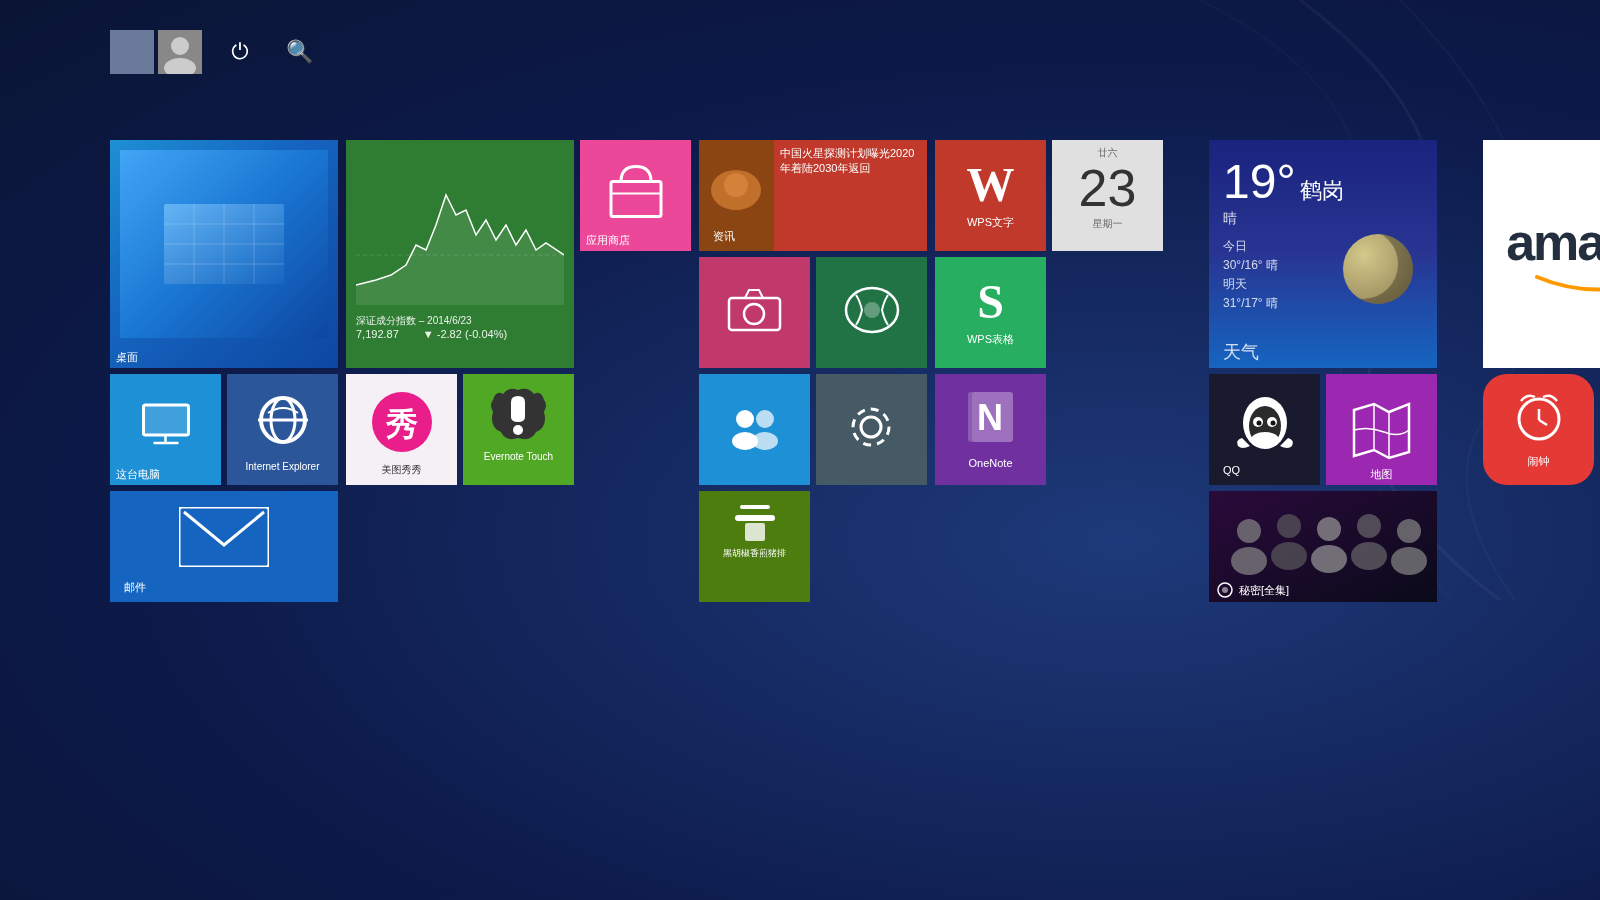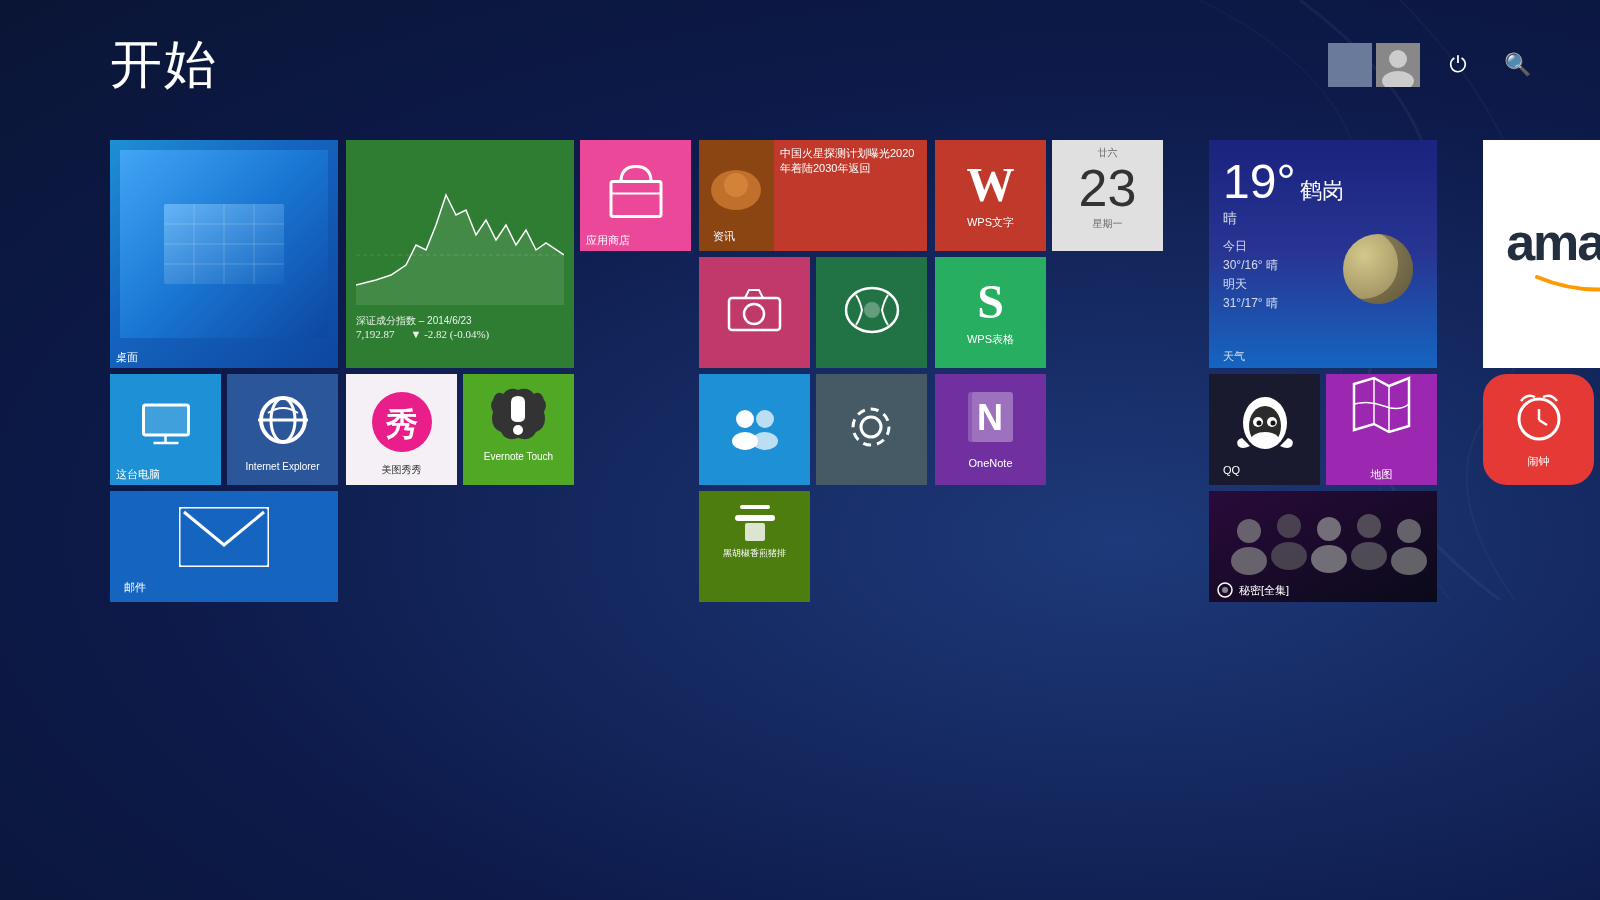--- a/index.html
+++ b/index.html
@@ -160,21 +160,21 @@
     .tile-weather {
       background: linear-gradient(180deg, #1a237e 0%, #283593 50%, #1565c0 100%);
       padding: 12px;
       justify-content: flex-start;
       color: white;
     }
     .weather-temp { font-size: 48px; font-weight: 200; }
     .weather-city { font-size: 22px; font-weight: 300; }
     .weather-condition { font-size: 14px; opacity: 0.8; }
     .weather-detail { font-size: 12px; opacity: 0.8; margin-top: 2px; }
-    .weather-label { font-size: 11px; opacity: 0.8; margin-top: 4px; }
+    .weather-label { font-size: 18px; opacity: 0.8; margin-top: 4px; }
     .weather-moon {
       position: absolute;
       bottom: 50px; right: 10px;
       width: 70px; height: 70px;
       border-radius: 50%;
       background: radial-gradient(circle at 30% 30%, #d4c88a, #8a7a50);
       box-shadow: inset -15px -5px 0 rgba(0,0,0,0.3);
     }
 
     
@@ -246,21 +246,20 @@
 </head>
 <body>
 
 <svg class="bg-curves" viewBox="0 0 600 600" xmlns="http://www.w3.org/2000/svg">
   <path d="M300,0 Q500,150 400,300 Q300,450 500,600" stroke="white" stroke-width="3" fill="none" opacity="0.3"></path>
   <path d="M400,0 Q600,200 500,400 Q400,500 600,700" stroke="white" stroke-width="2" fill="none" opacity="0.2"></path>
   <path d="M200,0 Q400,100 350,250 Q300,400 450,600" stroke="white" stroke-width="2" fill="none" opacity="0.15"></path>
 </svg>
 
 <div class="header">
-  <h1 class="start-title">开始</h1>
   <div class="header-icons">
     <div class="header-avatar-group">
       <div class="avatar-box" style="background:#6a7a9a;"></div>
       <div class="avatar-box user">
         <svg width="44" height="44" viewBox="0 0 44 44" xmlns="http://www.w3.org/2000/svg">
           <rect width="44" height="44" fill="#888"></rect>
           <circle cx="22" cy="16" r="9" fill="#ccc"></circle>
           <ellipse cx="22" cy="38" rx="16" ry="10" fill="#ccc"></ellipse>
         </svg>
       </div>
@@ -339,21 +338,21 @@
     <div class="tile-row">
 
       <div class="tile tile-2x2 tile-stock" style="justify-content:flex-start;padding:10px 10px 0 10px;">
         <svg class="stock-chart" viewBox="0 0 208 150" xmlns="http://www.w3.org/2000/svg">
           <line x1="0" y1="100" x2="208" y2="100" stroke="rgba(255,255,255,0.3)" stroke-width="0.5" stroke-dasharray="4,3"></line>
           <polyline points="0,130 20,125 35,120 50,110 60,90 70,95 80,70 90,40 100,60 110,55 120,80 130,65 140,85 150,70 160,90 170,75 180,95 190,88 208,100" stroke="white" stroke-width="1.5" fill="none"></polyline>
           <polyline points="0,130 20,125 35,120 50,110 60,90 70,95 80,70 90,40 100,60 110,55 120,80 130,65 140,85 150,70 160,90 170,75 180,95 190,88 208,100 208,150 0,150" fill="rgba(255,255,255,0.1)" stroke="none"></polyline>
         </svg>
         <div class="stock-info">
           <div style="font-size:10px;">深证成分指数 – 2014/6/23</div>
-          <div style="font-size:11px;display:flex;gap:16px;font-family:Liberation Serif, serif;">
+          <div style="font-size:11px;display:flex;gap:24px;">
             <span>7,192.87</span>
             <span>▼ -2.82 (-0.04%)</span>
           </div>
         </div>
       </div>
 
       <div class="tile tile-1x1 tile-store">
         <div class="tile-icon">
           <svg width="60" height="60" viewBox="0 0 60 60">
             <rect x="5" y="20" width="50" height="35" rx="2" fill="none" stroke="white" stroke-width="3"></rect>
@@ -542,21 +541,21 @@
             <circle cx="29" cy="35" r="2.5" fill="#111"></circle>
             <circle cx="43" cy="35" r="2.5" fill="#111"></circle>
             <ellipse cx="35" cy="52" rx="14" ry="8" fill="white"></ellipse>
             <path d="M12,50 Q5,52 8,58 Q12,62 20,58" fill="white"></path>
             <path d="M58,50 Q65,52 62,58 Q58,62 50,58" fill="white"></path>
           </svg>
         </div>
         <span class="tile-label" style="position:absolute;bottom:4px;left:8px;">QQ</span>
       </div>
 
-      <div class="tile tile-1x1 tile-map" style="background:#9c27b0;align-items:center;justify-content:space-between;">
+      <div class="tile tile-1x1 tile-map" style="background:#9c27b0;align-items:center;justify-content:flex-end;">
         <div>
           <svg width="65" height="60" viewBox="0 0 65 60">
             <polygon points="5,10 25,4 40,12 60,4 60,52 40,58 25,50 5,56" fill="none" stroke="white" stroke-width="2.5"></polygon>
             <line x1="25" y1="4" x2="25" y2="50" stroke="white" stroke-width="1.5"></line>
             <line x1="40" y1="12" x2="40" y2="58" stroke="white" stroke-width="1.5"></line>
             <path d="M5,30 Q20,26 35,32 Q50,38 60,30" stroke="white" stroke-width="1.5" fill="none"></path>
           </svg>
         </div>
         <span class="tile-label">地图</span>
       </div>

